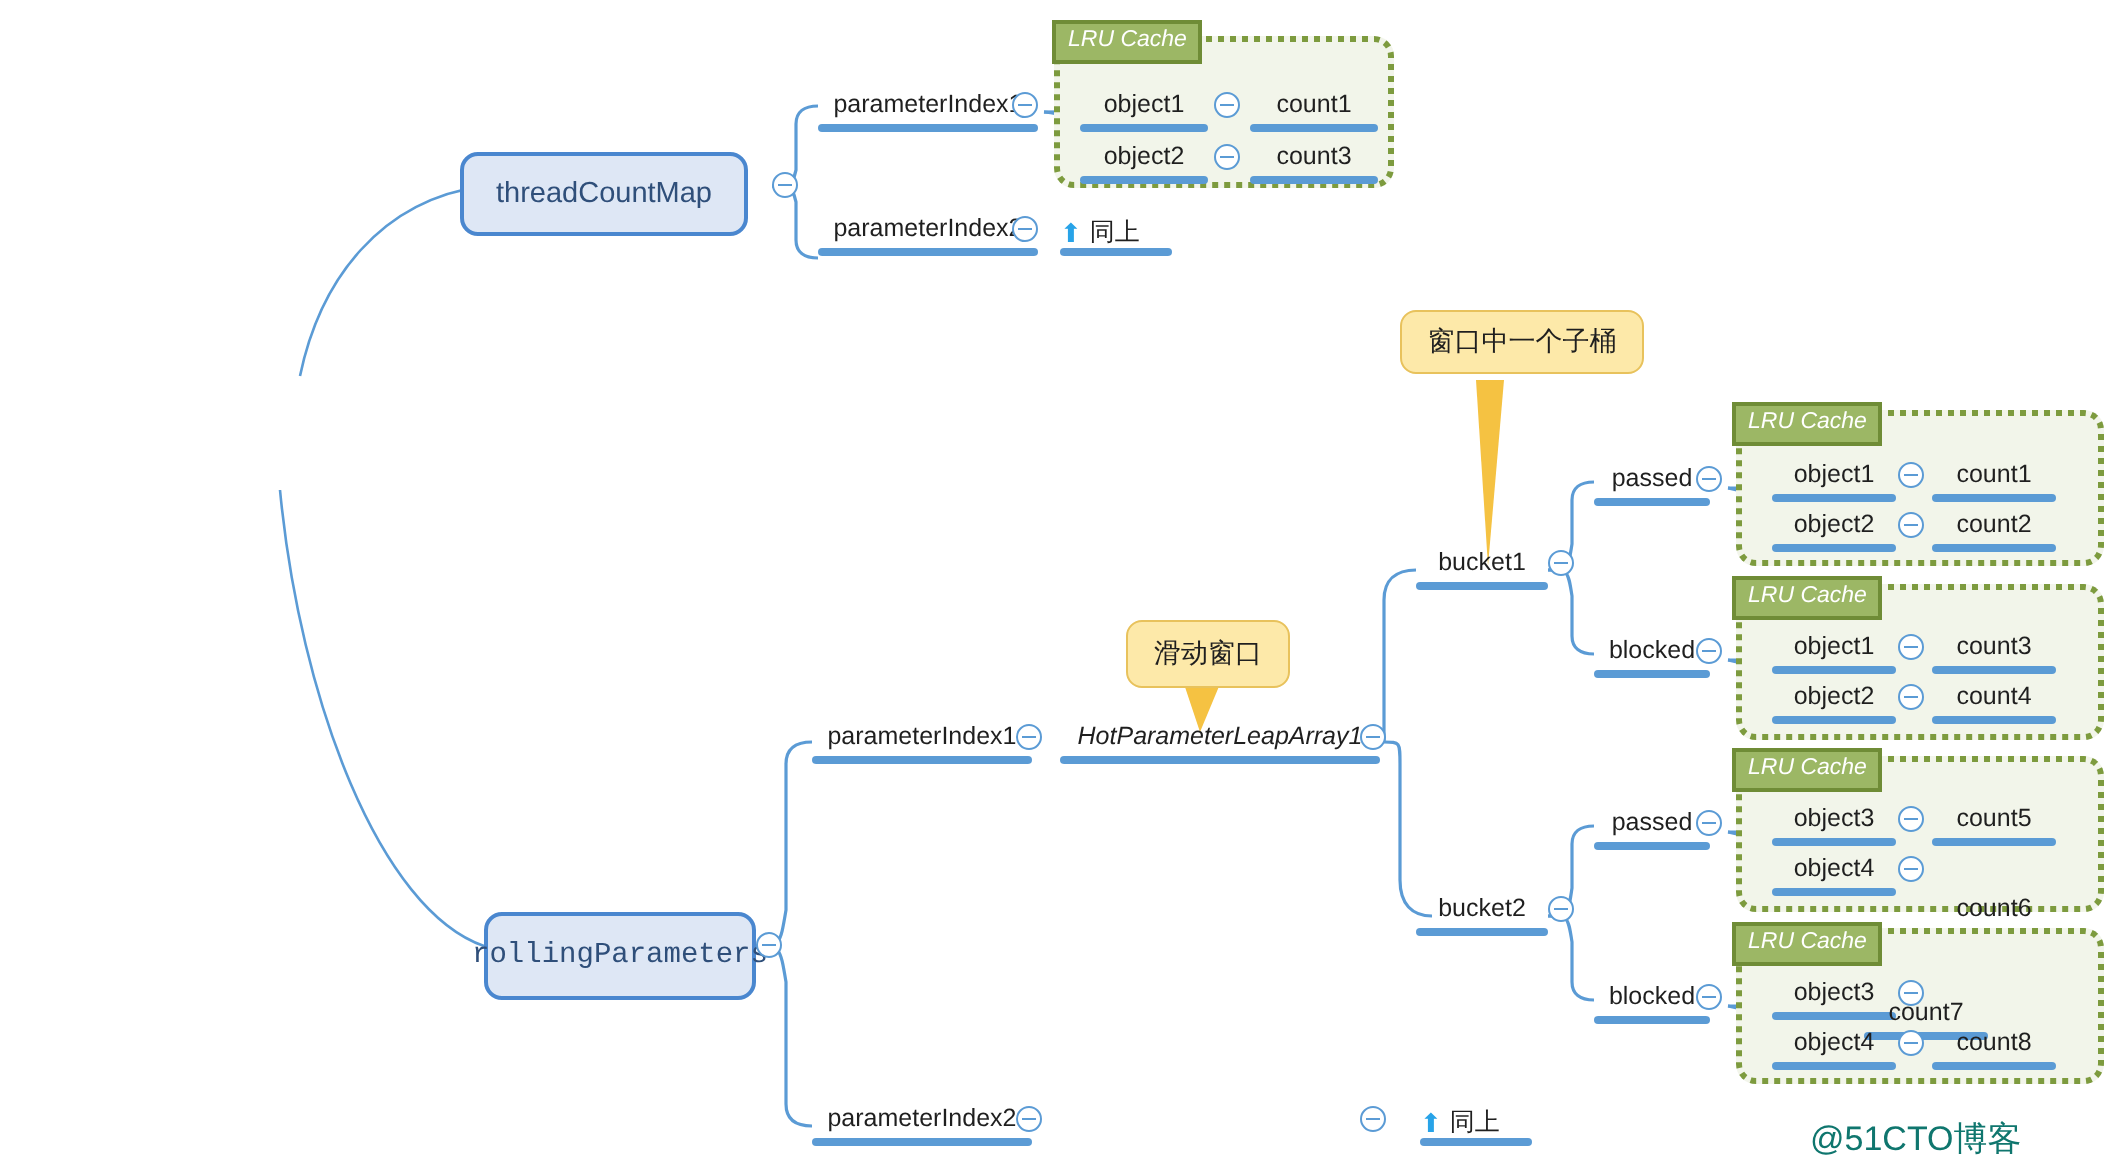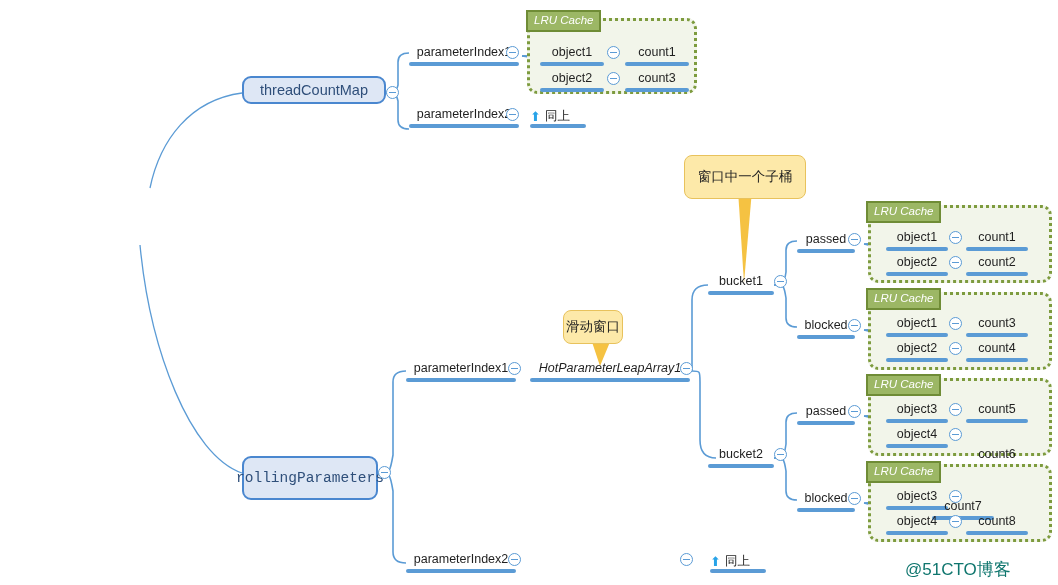--- a/index.html
+++ b/index.html
@@ -184,21 +184,21 @@
       <line x1="522" y1="56" x2="534" y2="56"></line>
     </g>
 
     <g fill="#f5c242" stroke="none">
       <path d="M 738,190 L 752,190 L 744,283 Z"></path>
       <path d="M 592,342 L 610,342 L 600,366 Z"></path>
     </g>
   </svg>
 
 
-  <div class="node-box node-branch" style="left:242px; top:76px; width:144px; height:28px;">
+  <div class="node-box node-branch" style="left:230px; top:76px; width:144px; height:42px;">
     <span>threadCountMap</span>
   </div>
   <div class="toggle" style="left:386px; top:86px;"></div>
 
   <div class="leaf" style="left:409px; top:44px; width:110px;">
     <span>parameterIndex1</span>
     <span class="ul"></span>
   </div>
   <div class="toggle" style="left:506px; top:46px;"></div>
 
@@ -403,23 +403,23 @@
       <span>object4</span>
       <span class="ul"></span>
     </div>
     <div class="toggle" style="left:949px; top:515px;"></div>
     <div class="leaf" style="left:966px; top:513px; width:62px;">
       <span>count8</span>
       <span class="ul"></span>
     </div>
   </div>
 
-  <div class="callout" style="left:684px; top:155px; width:122px; height:44px;">
+  <div class="callout" style="left:700px; top:155px; width:122px; height:32px;">
     <span>窗口中一个子桶</span>
   </div>
 
-  <div class="callout" style="left:563px; top:310px; width:60px; height:34px;">
+  <div class="callout" style="left:563px; top:310px; width:82px; height:34px;">
     <span>滑动窗口</span>
   </div>
 
   <div class="wm faint" style="left:905px; top:558px;">@51CTO博客</div>
 
 </div>
 
 </body></html>

